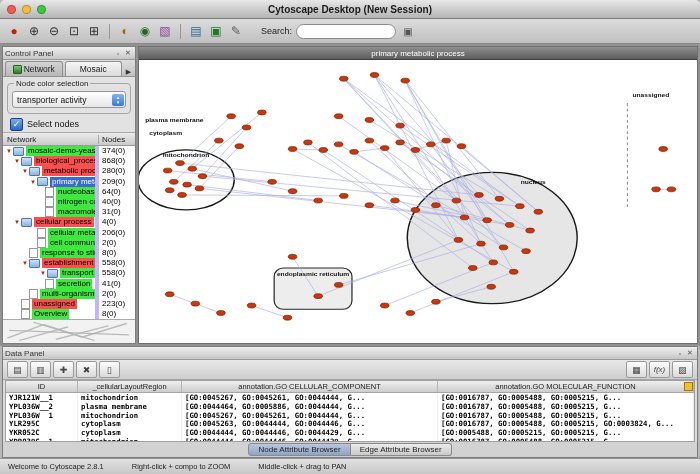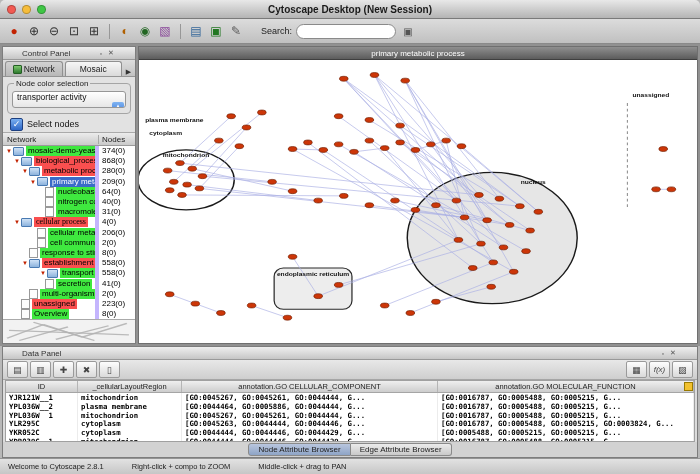--- a/index.html
+++ b/index.html
@@ -21,31 +21,31 @@
   .tb-sep{width:1px;height:15px;background:#979797;margin:0 4px;}
   .search-label{font-size:9px;color:#222;margin-left:16px;margin-right:4px;}
   .search-input{width:84px;height:13px;font-size:9px;border:1px solid #8a8a8a;border-radius:8px;padding:0 7px;background:#fff;outline:none;font-family:"Liberation Sans",sans-serif;}
   .search-extra{width:16px;height:16px;margin-left:4px;display:flex;align-items:center;justify-content:center;font-size:10px;color:#555;}
 
   
   .main{flex:1;display:flex;min-height:0;background:#919191;padding:2px;gap:2px;}
 
   
   .control-panel{width:132px;flex:none;background:#e2e2e2;border:1px solid #7d7d7d;display:flex;flex-direction:column;min-height:0;}
-  .panel-titlebar{height:12px;flex:none;background:linear-gradient(#efefef,#c6c6c6);border-bottom:1px solid #999;display:flex;align-items:center;font-size:8px;color:#333;padding:0 19px;}
+  .panel-titlebar{height:12px;flex:none;background:linear-gradient(#efefef,#c6c6c6);border-bottom:1px solid #999;display:flex;align-items:center;font-size:8px;color:#333;padding:0 2px;}
   .panel-titlebar .sp{flex:1;}
   .mini-icon{font-size:7px;width:10px;text-align:center;color:#555;}
   .cp-tabs{height:16px;flex:none;display:flex;align-items:flex-end;background:linear-gradient(#dedede,#c2c2c2);border-bottom:1px solid #949494;padding:0 1px;}
   .cp-tab{flex:1;height:14px;display:flex;align-items:center;justify-content:center;gap:2px;font-size:8.5px;color:#222;border:1px solid #909090;border-bottom:none;border-radius:3px 3px 0 0;background:linear-gradient(#d2d2d2,#b8b8b8);margin:0 1px;overflow:hidden;white-space:nowrap;}
   .cp-tab.selected{background:linear-gradient(#f6f6f6,#dadada);}
   .tab-ic{width:7px;height:7px;flex:none;background:linear-gradient(#7ec86e,#2e7a2e);border:1px solid #245f24;border-radius:1px;}
   .cp-tab-arrow{width:11px;flex:none;text-align:center;font-size:7px;color:#333;}
   .groupbox{margin:6px 4px 2px;border:1px solid #a5a5a5;border-radius:4px;position:relative;padding:7px 4px 5px;flex:none;}
   .groupbox-label{position:absolute;top:-5px;left:6px;background:#e2e2e2;font-size:8px;color:#222;padding:0 2px;}
-  .combo{height:15px;background:linear-gradient(#ffffff,#e6e6e6);border:1px solid #979797;border-radius:3px;display:flex;align-items:flex-start;font-size:8.5px;color:#111;padding-left:4px;overflow:hidden;white-space:nowrap;flex-direction:column;}
+  .combo{height:15px;background:linear-gradient(#ffffff,#e6e6e6);border:1px solid #979797;border-radius:3px;display:flex;align-items:center;font-size:8.5px;color:#111;padding-left:4px;overflow:hidden;white-space:nowrap;}
   .combo-arrows{margin-left:auto;margin-right:1px;width:12px;height:12px;flex:none;background:linear-gradient(#7fb3f2,#3a77d6);border-radius:2px;color:#fff;font-size:5px;line-height:5px;display:flex;flex-direction:column;align-items:center;justify-content:center;}
   .check-row{height:16px;flex:none;display:flex;align-items:center;gap:4px;padding:0 7px;font-size:9px;color:#111;}
   .checkbox{width:11px;height:11px;flex:none;background:linear-gradient(#79aef0,#2d66c6);border:1px solid #1d3f80;border-radius:2px;color:#fff;font-size:9px;line-height:10px;text-align:center;}
   .tree-header{height:12px;flex:none;display:flex;align-items:center;background:linear-gradient(#ececec,#cacaca);border-top:1px solid #aaa;border-bottom:1px solid #9a9a9a;font-size:8px;color:#222;}
   .tree-header .col1{flex:1;padding-left:4px;border-right:1px solid #a8a8a8;}
   .tree-header .col2{width:33px;flex:none;padding-left:3px;}
   .tree{flex:none;background:#fff;overflow:hidden;border-bottom:1px solid #aaa;}
   .tree-row{display:flex;height:10.2px;align-items:center;font-size:8px;line-height:10px;}
   .tree-left{flex:1;display:flex;align-items:center;overflow:hidden;white-space:nowrap;min-width:0;border-right:4px solid #c4b5fd;height:100%;}
   .expander{width:8px;flex:none;font-size:6px;color:#c22200;text-align:center;}
@@ -207,21 +207,21 @@
           </div>
           <div class="tree-row">
             <div class="tree-left" style="padding-left: 34px;">
               <span class="expander"></span>
               <span class="t-leaf"></span>
               <span class="t-label hl-green">macromolecule</span>
             </div>
             <div class="t-count">31(0)</div>
           </div>
           <div class="tree-row">
-            <div class="tree-left" style="padding-left: 10px; font-family: Liberation Serif, serif;">
+            <div class="tree-left" style="padding-left: 10px;">
               <span class="expander">▼</span>
               <span class="t-folder"></span>
               <span class="t-label hl-red">cellular process</span>
             </div>
             <div class="t-count">4(0)</div>
           </div>
           <div class="tree-row">
             <div class="tree-left" style="padding-left: 26px;">
               <span class="expander"></span>
               <span class="t-leaf"></span>

